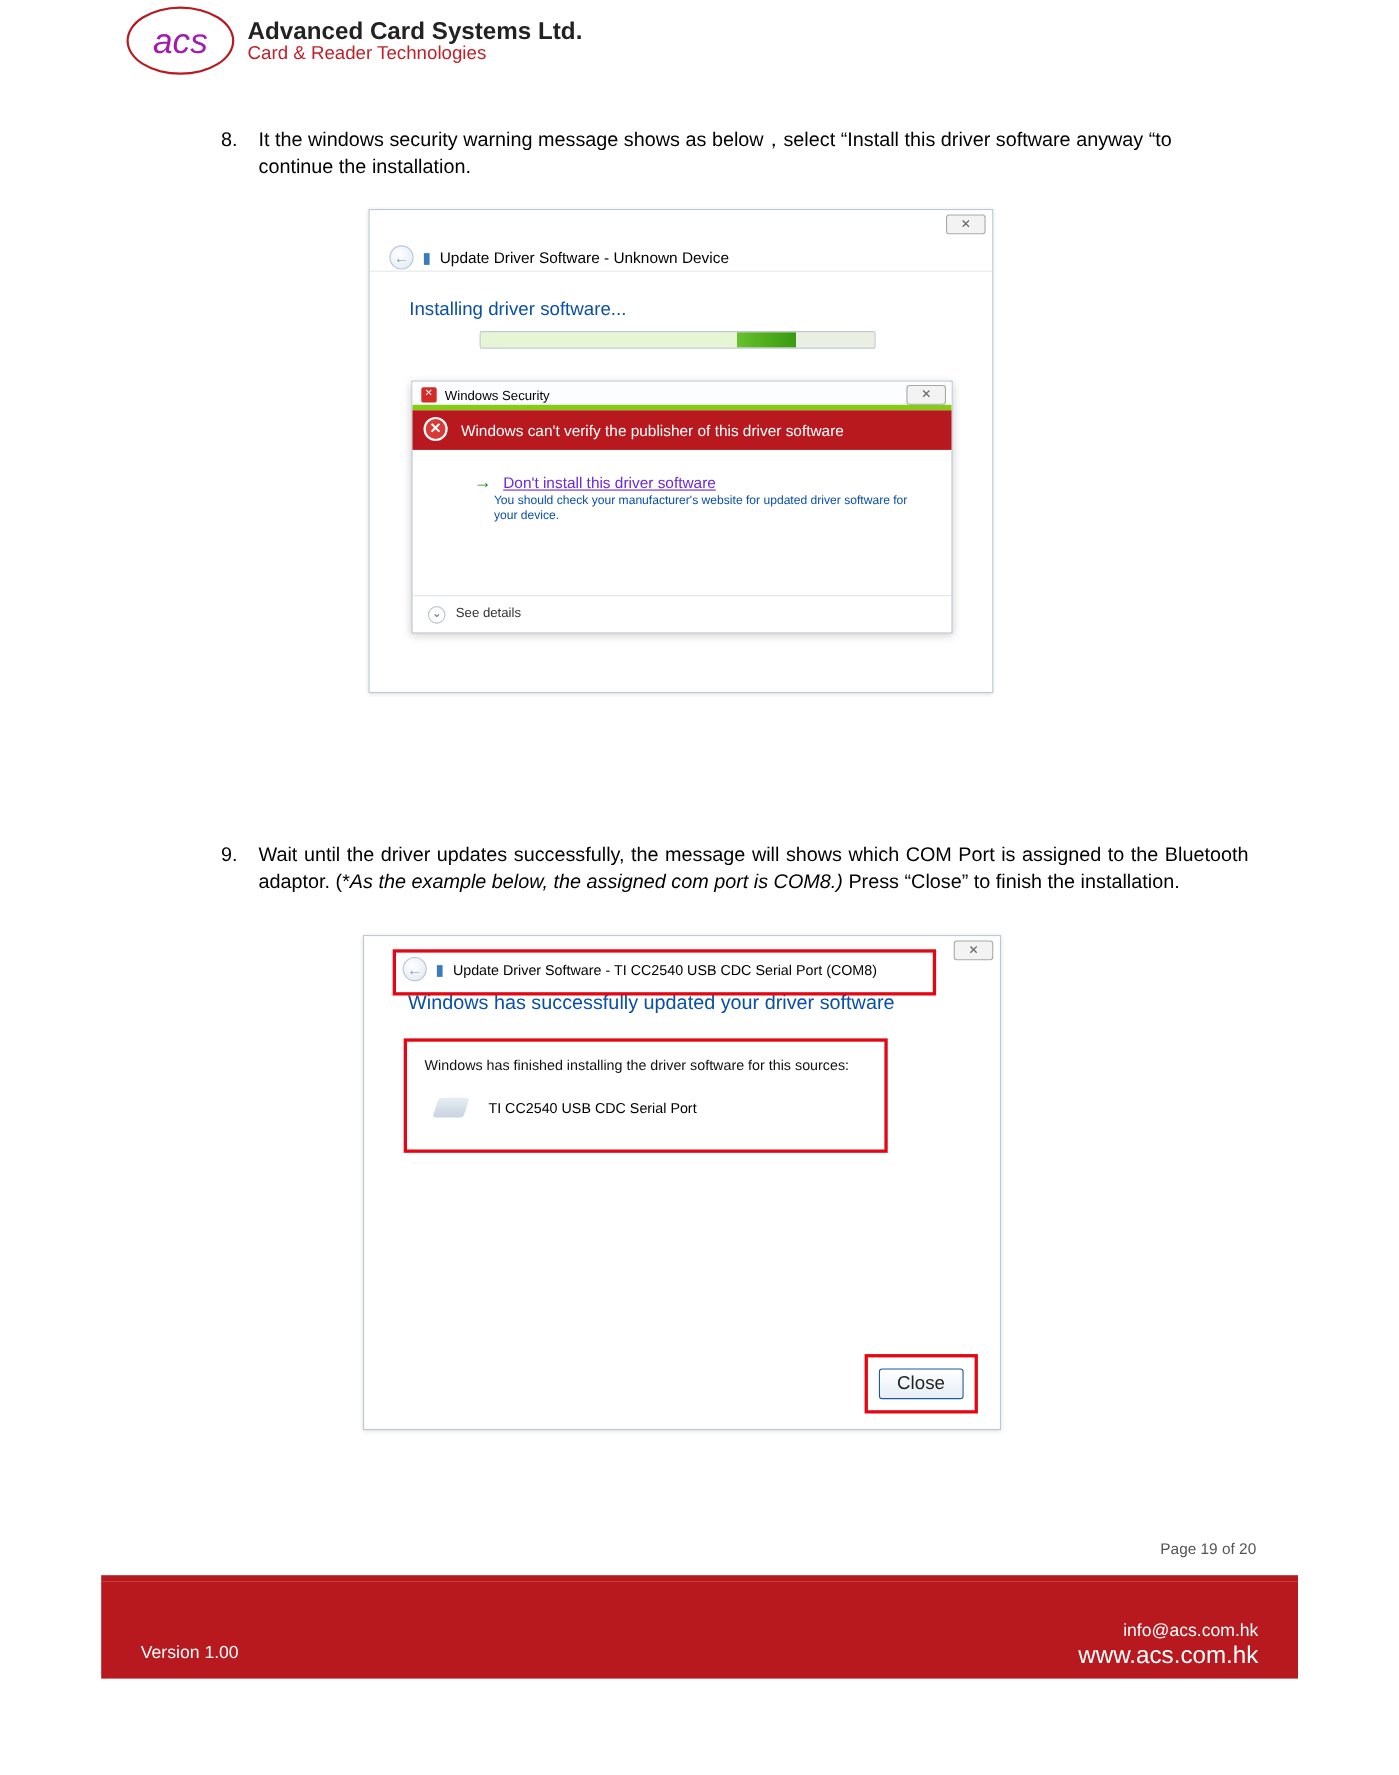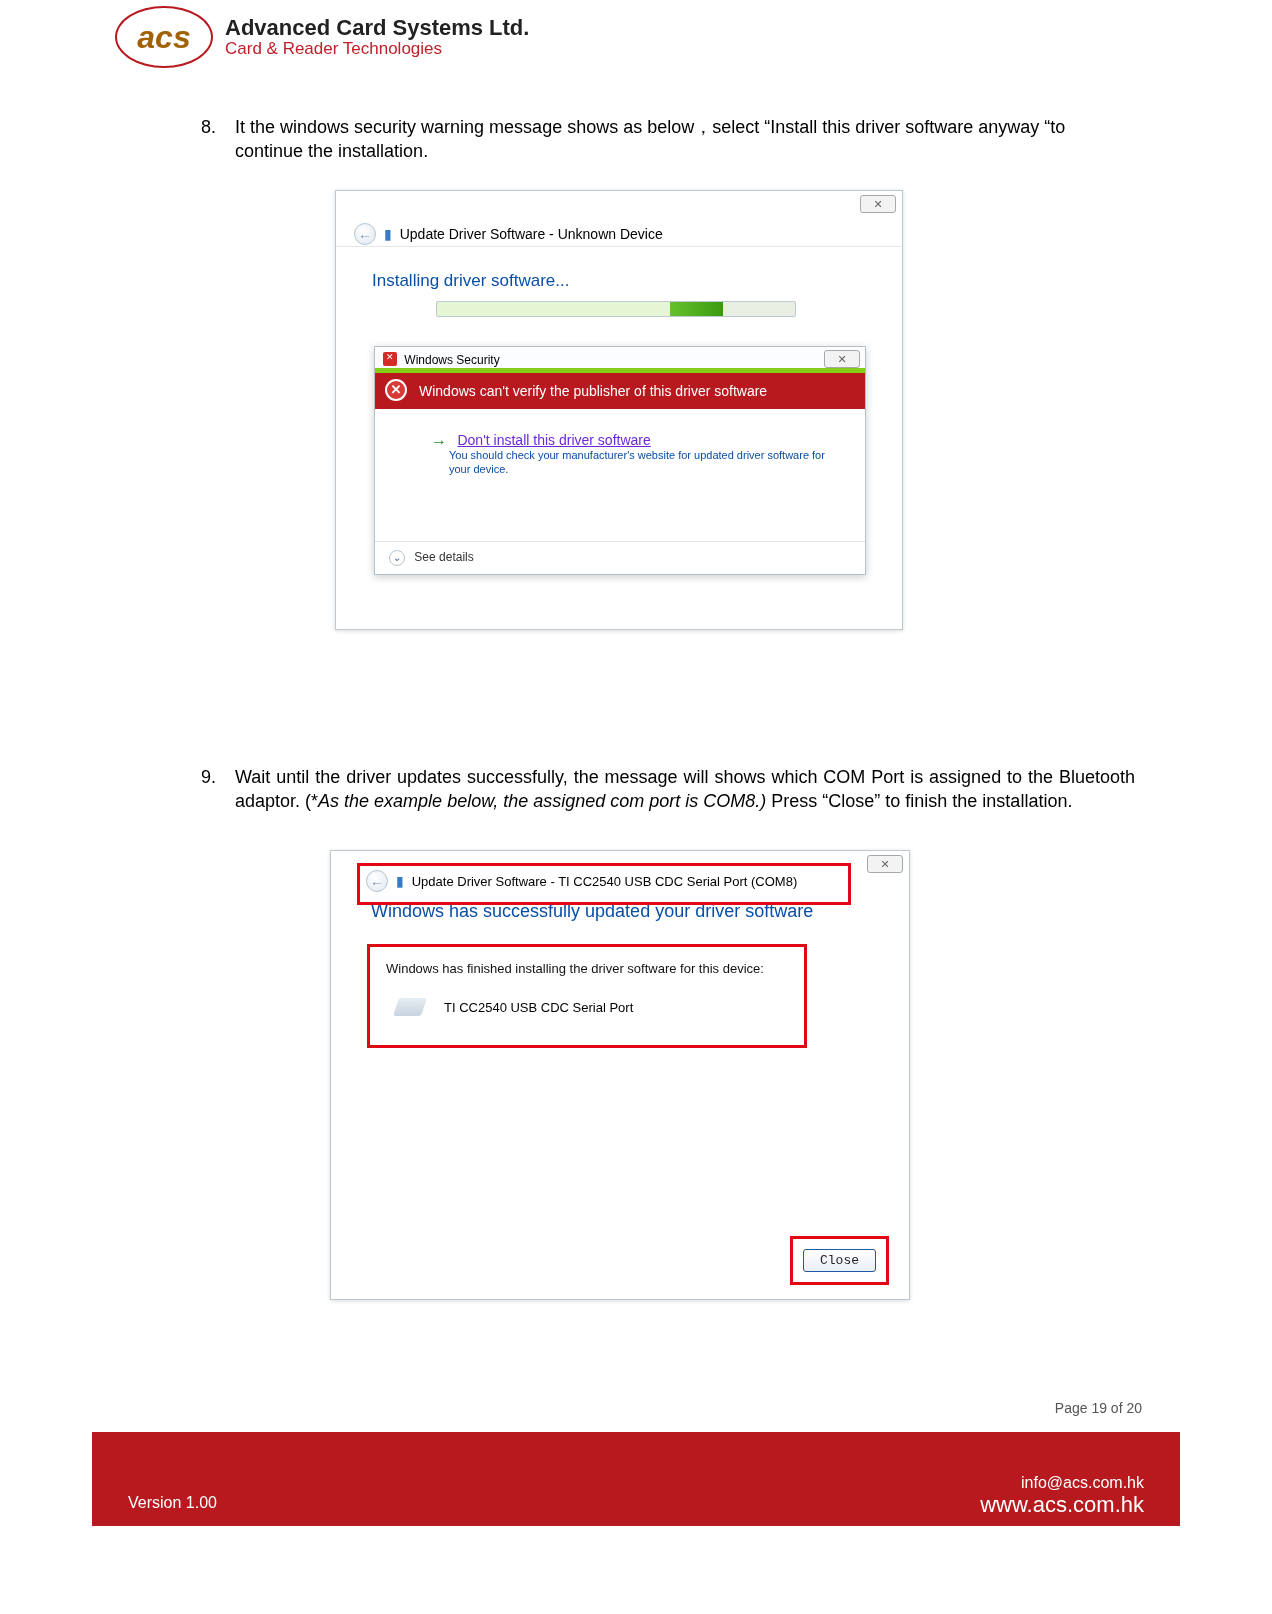--- a/index.html
+++ b/index.html
@@ -29,23 +29,23 @@
     width: 98px;
     height: 62px;
     border: 2px solid #b8191f;
     border-radius: 50%;
     display: flex;
     align-items: center;
     justify-content: center;
     position: relative;
   }
   .logo-text {
-    font-weight: bold;
+    font-weight: normal;
     font-style: italic;
-    color: #a16207;
+    color: #a21caf;
     font-size: 32px;
     font-family: "Arial Black", Arial, sans-serif;
   }
   .company-block { display: flex; flex-direction: column; }
   .company-name {
     font-weight: bold;
     font-size: 22px;
     color: #222;
     font-family: "Arial Black", Arial, sans-serif;
   }
@@ -194,21 +194,21 @@
   }
   .result-box .finished{font-size:13px;color:#111;margin-bottom:22px;}
   .result-box .device-row{display:flex;align-items:center;gap:20px;font-size:13px;margin-left:10px;text-align:center;}
   .small-dev-ico{width:28px;height:18px;background:linear-gradient(#e7edf3,#c7d3df);border-radius:3px;transform:skewX(-18deg);}
   .close-area{
     position:absolute;bottom:14px;right:20px;
     padding:10px;
   }
   .close-btn{
     padding:3px 16px;border:1px solid #1e5a9e;border-radius:3px;
-    background:linear-gradient(#fff,#e7eef7);font-size:13px;color:#222;font-family:Liberation Mono, monospace;
+    background:linear-gradient(#fff,#e7eef7);font-size:17px;color:#222;
   }
 
   
   .page-num{
     position:absolute;right:130px;top:1400px;
     font-size:14px;color:#555;
   }
   .footer-bar{
     position:absolute;left:92px;right:92px;top:1438px;height:88px;
     background:#b8191f;color:#fff;
@@ -289,21 +289,21 @@
       <div class="row">
         <div class="back-circ">←</div>
         <span class="device-ico">▮</span>
         <span>Update Driver Software - TI CC2540 USB CDC Serial Port (COM8)</span>
       </div>
     </div>
 
     <div class="success-title">Windows has successfully updated your driver software</div>
 
     <div class="result-box red-outline">
-      <div class="finished">Windows has finished installing the driver software for this device:</div>
+      <div class="finished">Windows has finished installing the driver software for this sources:</div>
       <div class="device-row">
         <div class="small-dev-ico"></div>
         <span>TI CC2540 USB CDC Serial Port</span>
       </div>
     </div>
 
     <div class="close-area red-outline">
       <button class="close-btn">Close</button>
     </div>
   </div>

